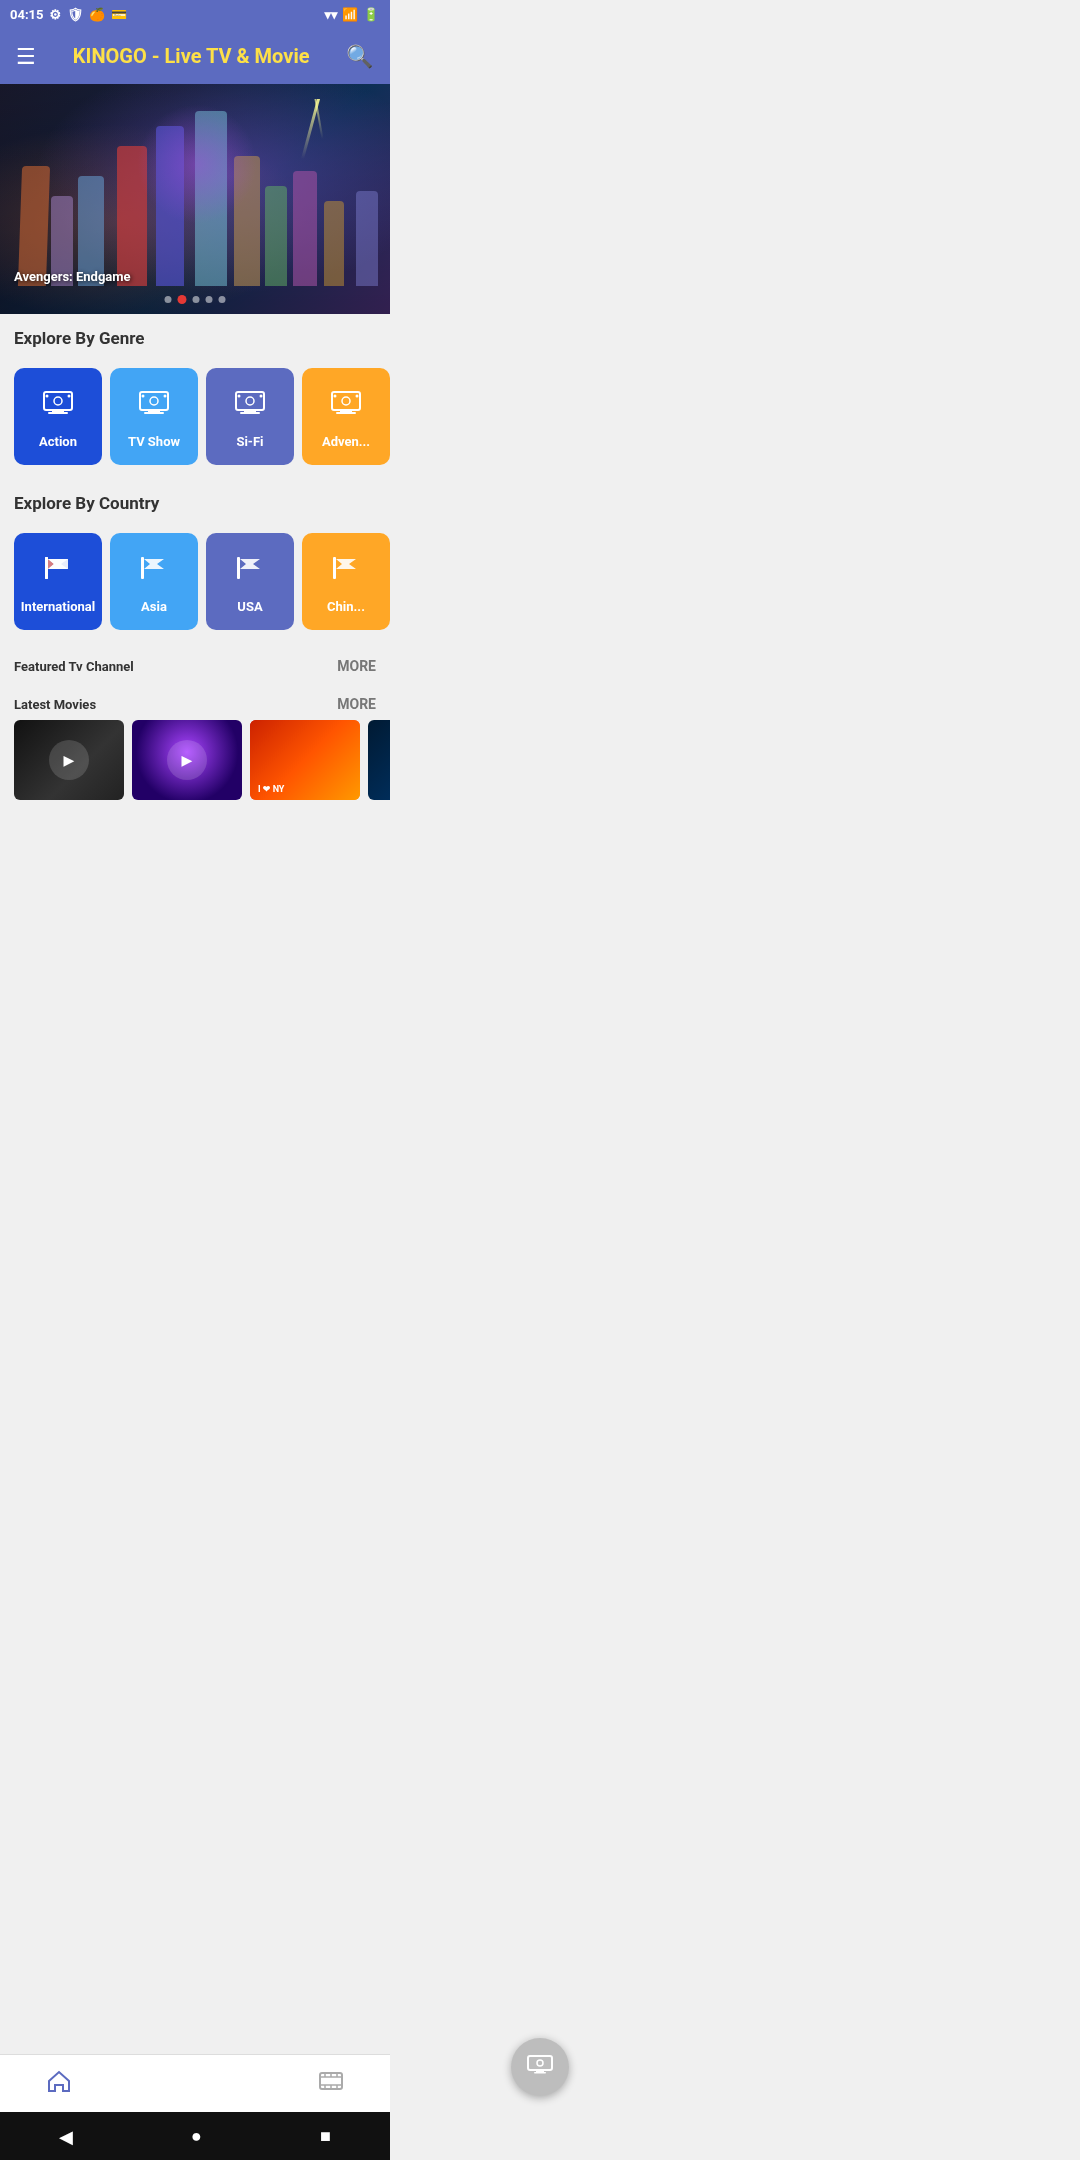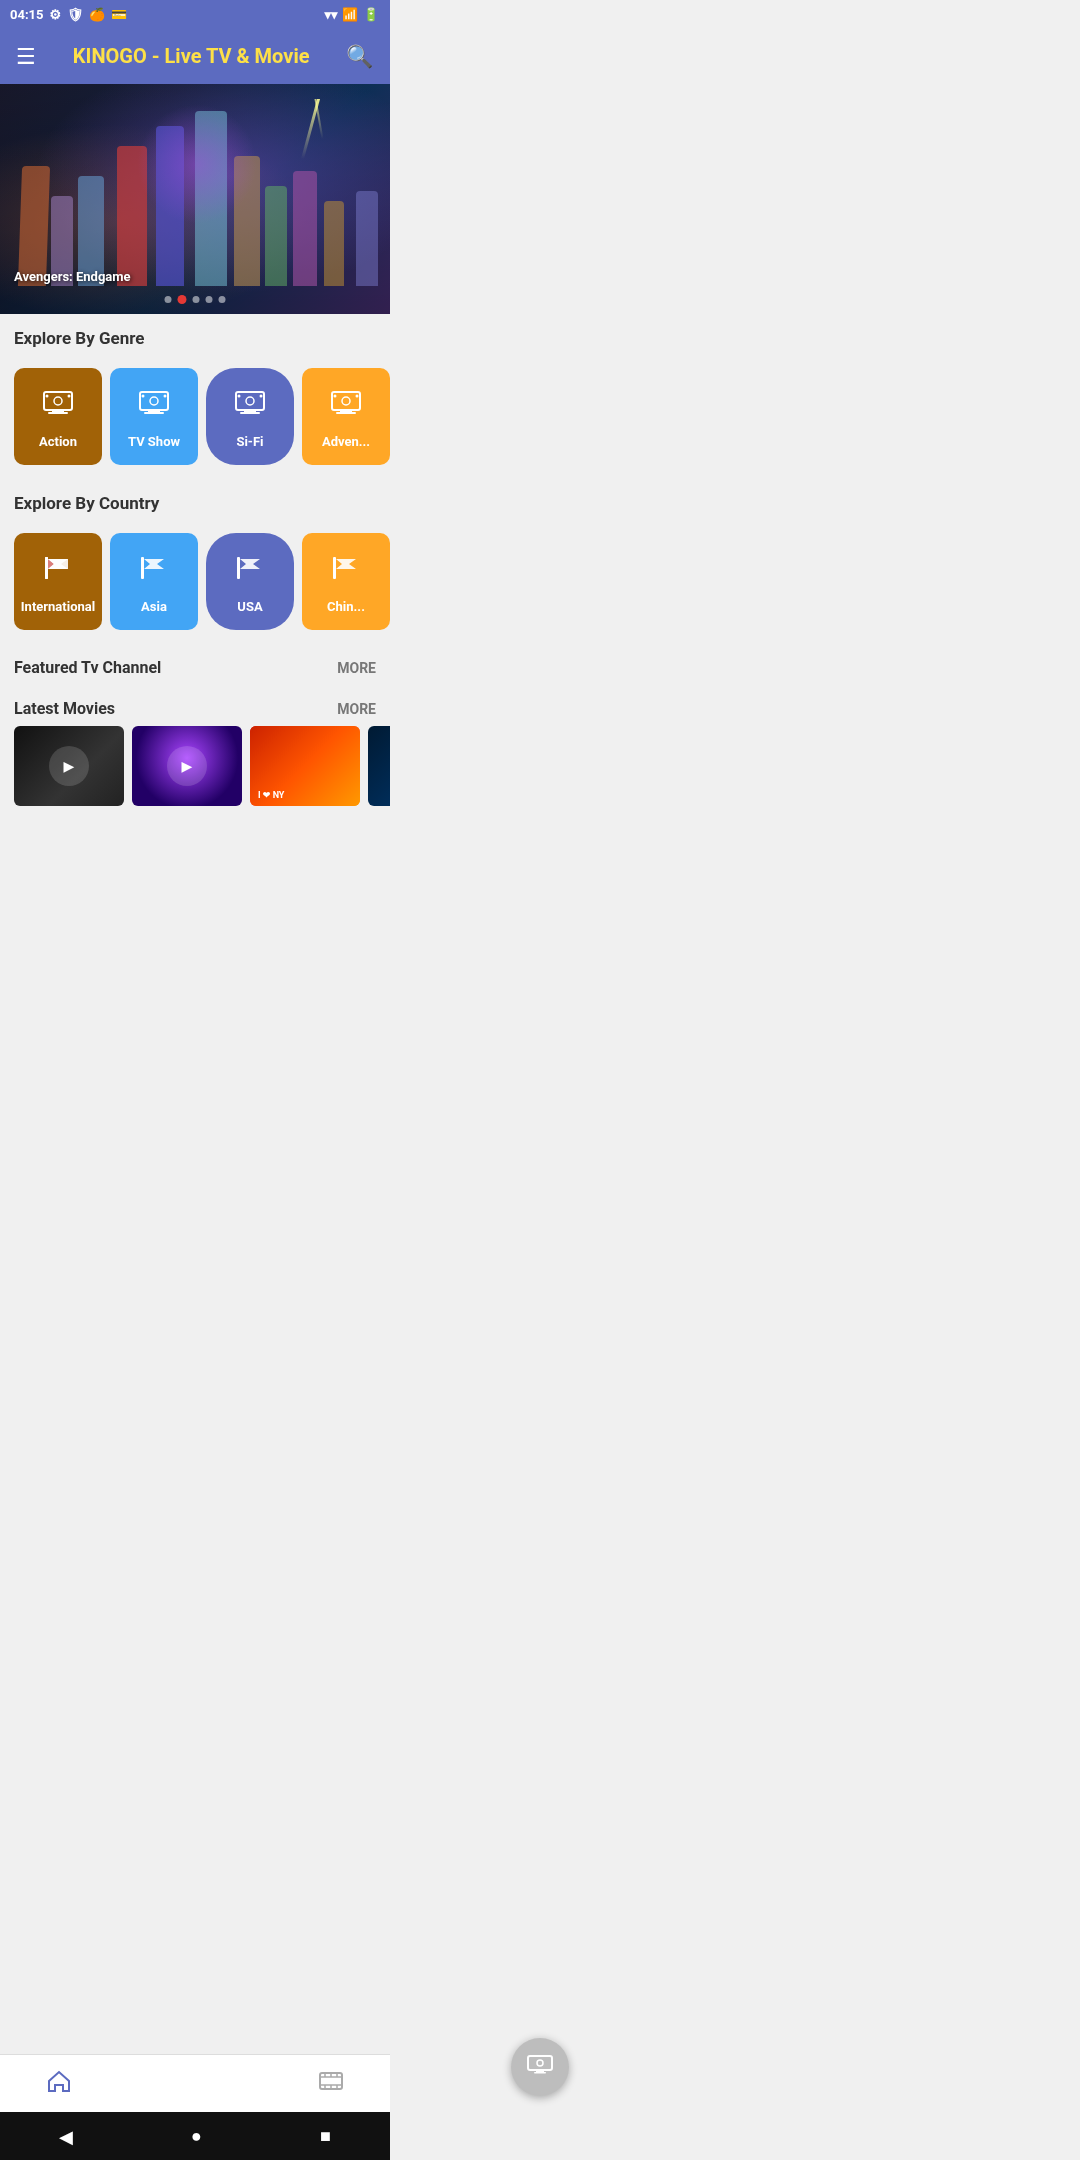--- a/index.html
+++ b/index.html
@@ -116,23 +116,23 @@
       flex: 0 0 calc(25% - 4px);
       min-width: 88px;
       border-radius: 10px;
       padding: 16px 8px;
       display: flex;
       flex-direction: column;
       align-items: center;
       gap: 10px;
       cursor: pointer;
     }
-    .card-red { background: #a16207; }
+    .card-red { background: #1d4ed8; }
     .card-blue { background: #42a5f5; }
-    .card-purple { background: #5c6bc0; border-radius: 30px; }
+    .card-purple { background: #5c6bc0; }
     .card-orange { background: #ffa726; }
     .card-label {
       color: white;
       font-size: 13px;
       font-weight: bold;
       text-align: center;
     }
 
     
     .tv-icon svg, .flag-icon svg {
@@ -142,21 +142,21 @@
 
     
     .section-header-row {
       display: flex;
       justify-content: space-between;
       align-items: center;
       padding: 14px 14px 8px;
       background: #f0f0f0;
     }
     .section-header-row .title {
-      font-size: 16px;
+      font-size: 13px;
       font-weight: bold;
       color: #333;
     }
     .section-header-row .more {
       font-size: 14px;
       font-weight: bold;
       color: #777;
       cursor: pointer;
     }
 

